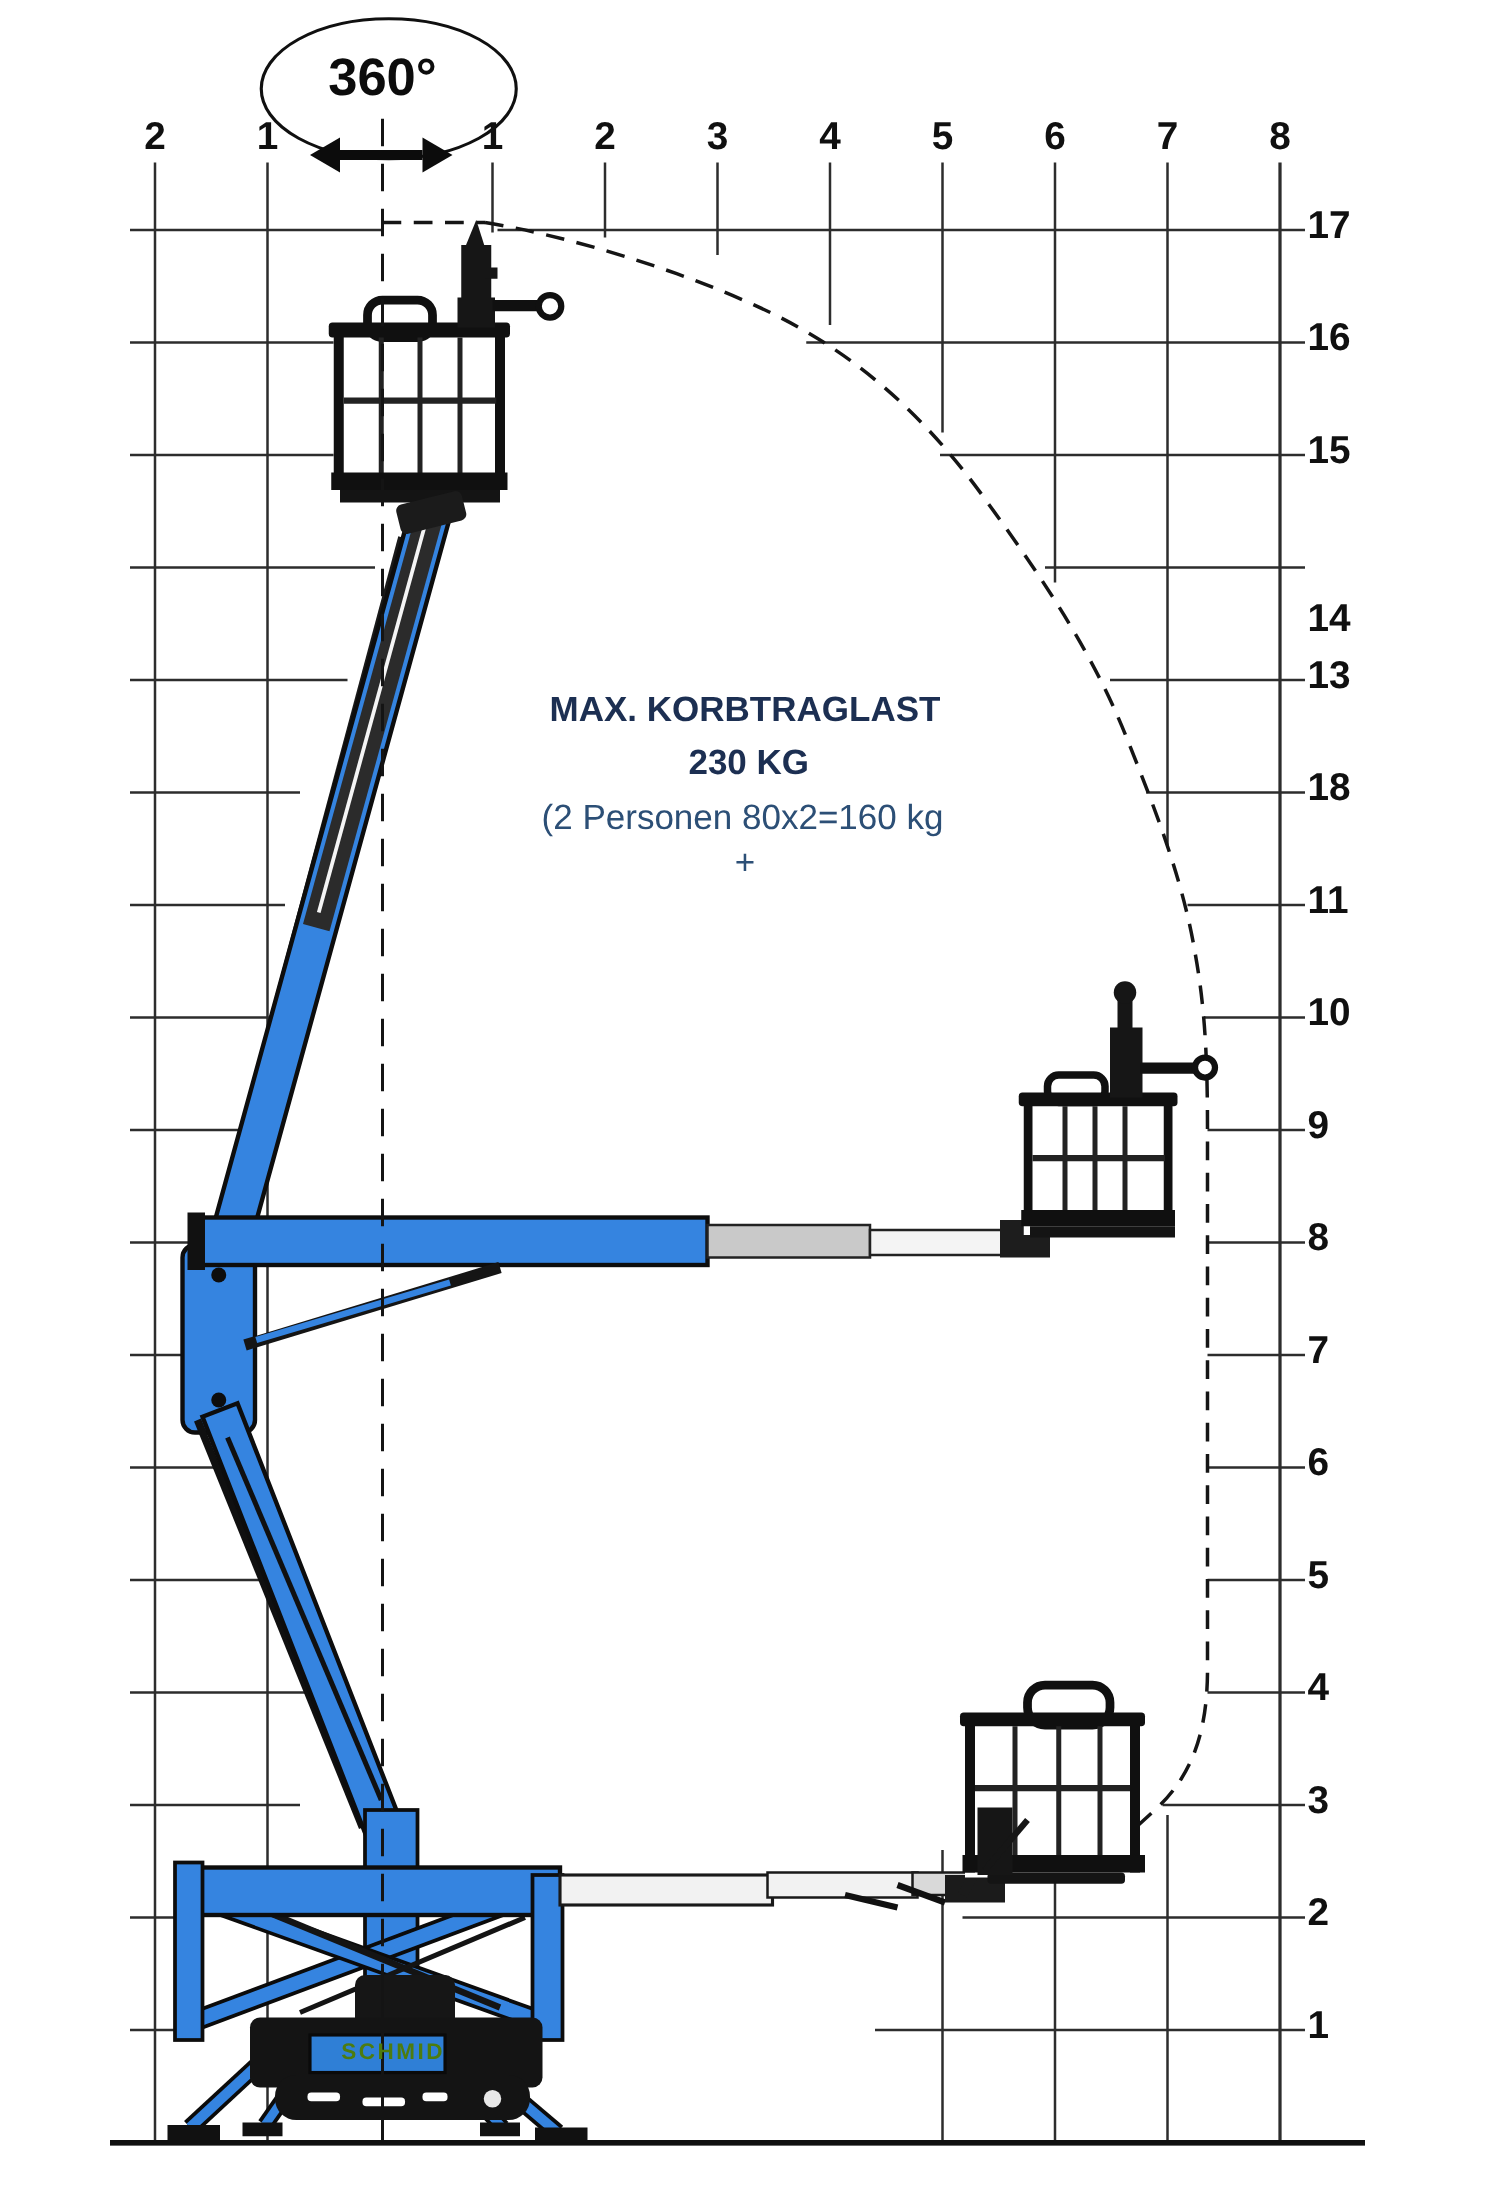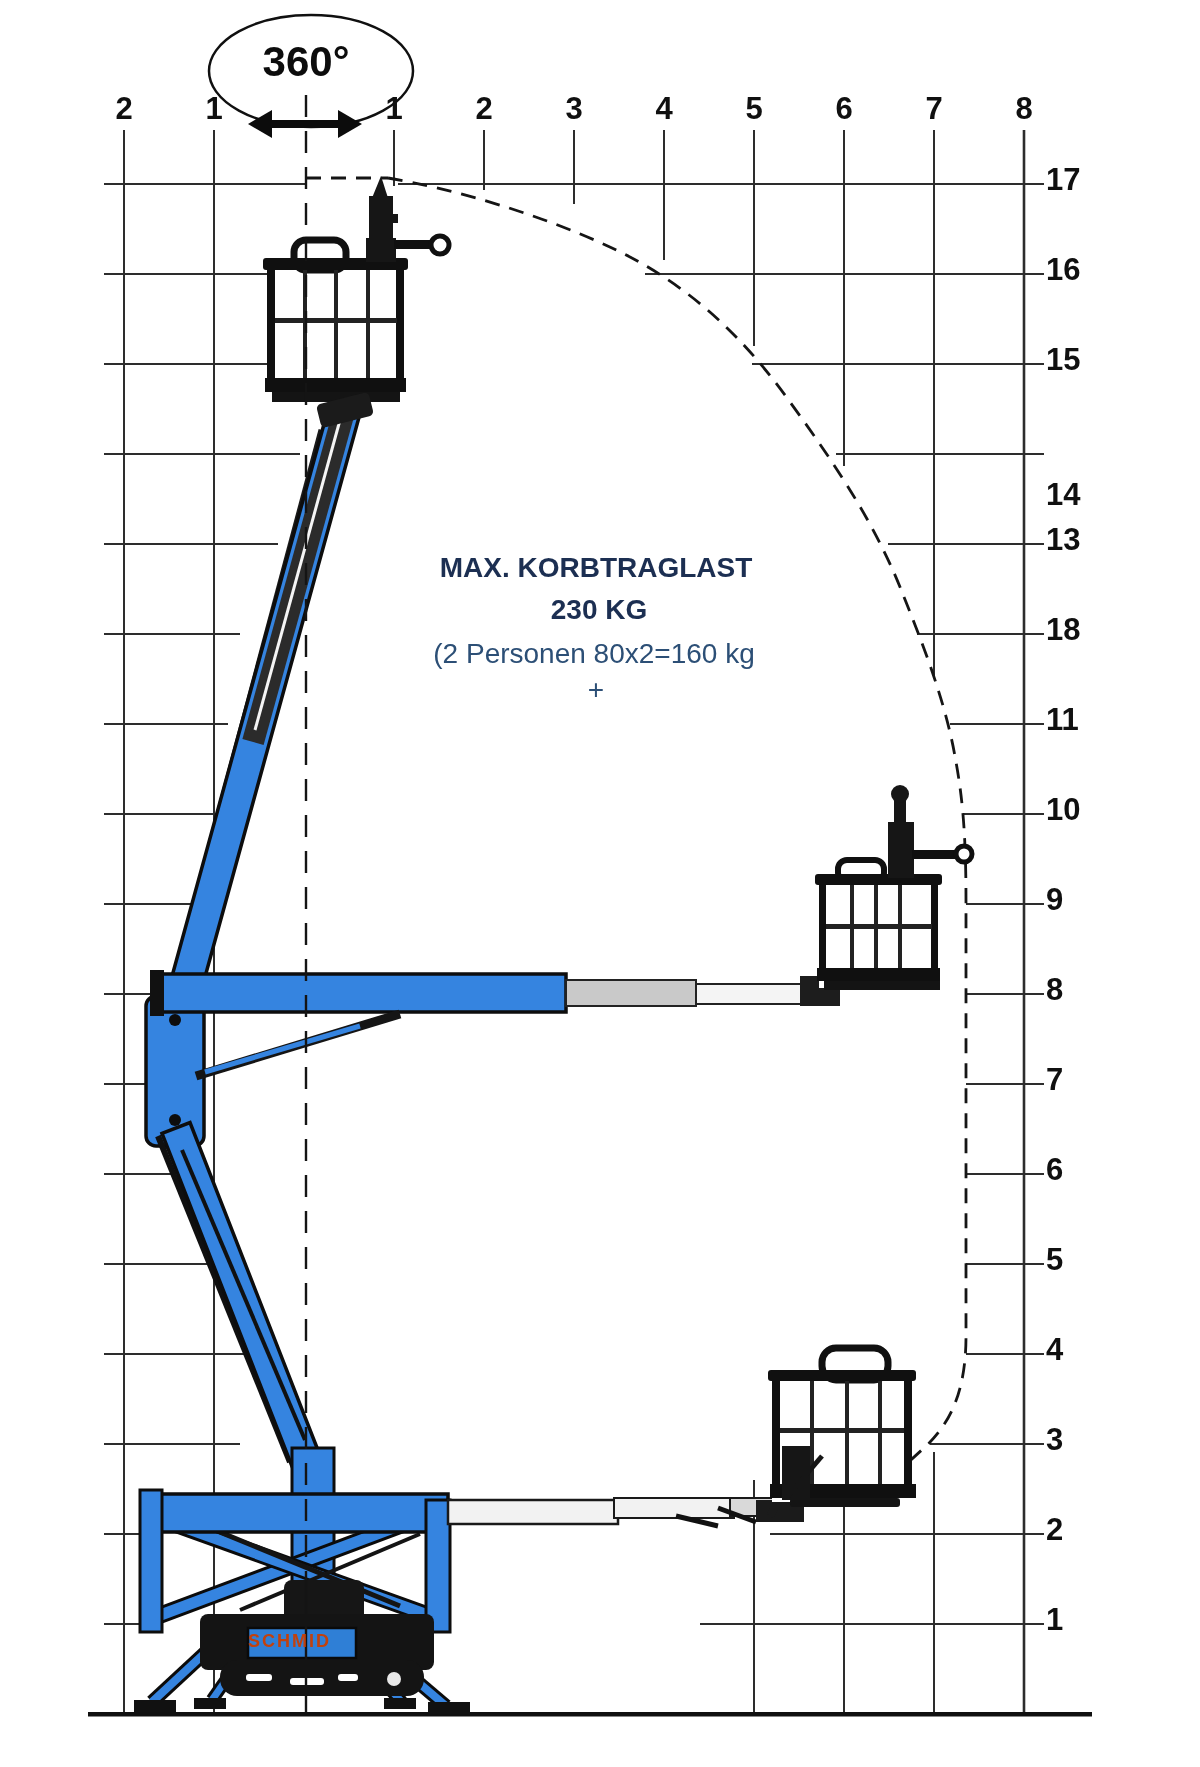--- a/index.html
+++ b/index.html
@@ -5,22 +5,22 @@
   html,body{margin:0;padding:0;background:#fff;}
   .canvas{position:relative;width:1148px;height:1767px;background:#ffffff;
           font-family:Liberation Sans, sans-serif;overflow:hidden;}
   .canvas svg{position:absolute;left:0;top:0;}
   .lbl{position:absolute;color:#101010;font-weight:600;font-size:31px;line-height:1;}
   .xlab{transform:translateX(-50%);}
   .rot{position:absolute;font-size:42px;font-weight:bold;color:#0c0c0c;transform:translateX(-50%);}
   .tline{position:absolute;transform:translateX(-50%);white-space:nowrap;}
   .t-bold{font-size:28px;font-weight:bold;color:#1c2f52;}
   .t-reg{font-size:28px;font-weight:normal;color:#2c4f76;}
-  .brand{position:absolute;left:248px;top:1631px;width:108px;text-align:left;
-         font-size:18px;font-weight:bold;color:#c2410c;letter-spacing:2px;}
+  .brand{position:absolute;left:248px;top:1631px;width:108px;text-align:right;
+         font-size:18px;font-weight:bold;color:#4d7c0f;letter-spacing:2px;}
 </style>
 </head>
 <body>
 
 <div class="canvas">
 
 <svg width="1200" height="1767" viewBox="0 0 1200 1767">
 
   <g stroke="#2d2d2d" stroke-width="2">
 

